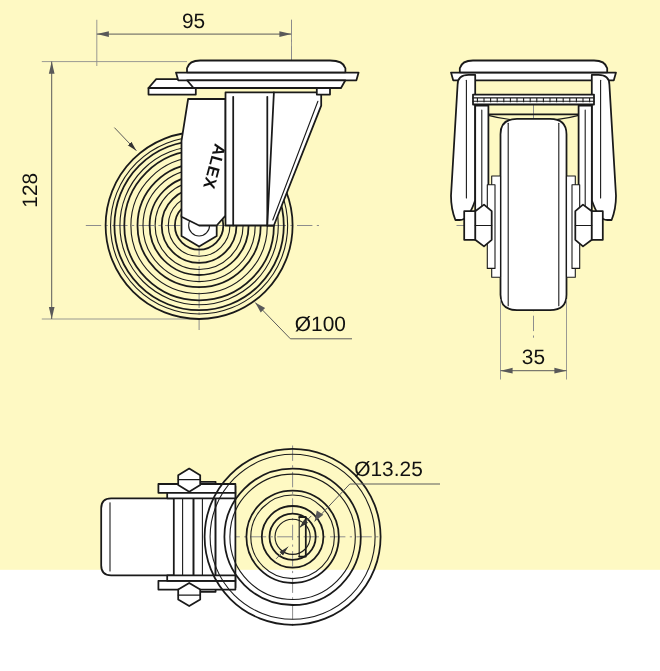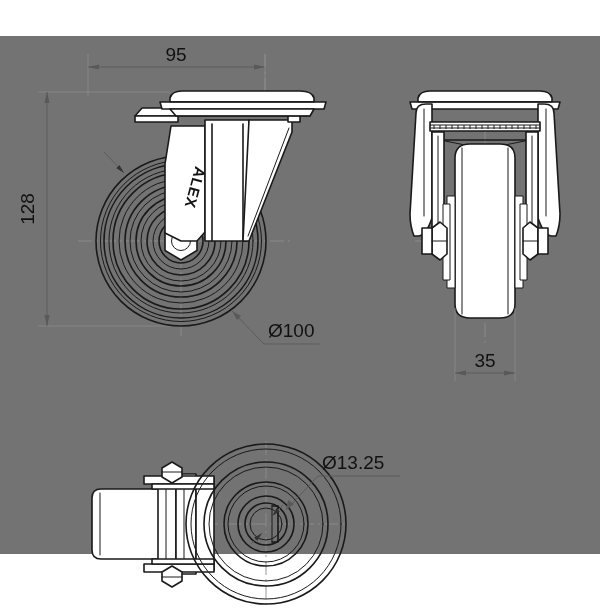--- a/index.html
+++ b/index.html
@@ -11,22 +11,21 @@
   body {
     width: 600px;
     height: 610px;
     font-family: "Liberation Sans", sans-serif;
     overflow: hidden;
   }
   #drawing-root {
     position: relative;
     width: 600px;
     height: 518px;
-    background: #737373;
-    margin-top: 36px;
+    background: #fef9c3;
   }
   svg#cad {
     display: block;
     width: 600px;
     height: 610px;
   }
   .obj {
     fill: none;
     stroke: #1a1a1a;
     stroke-width: 1.6;

